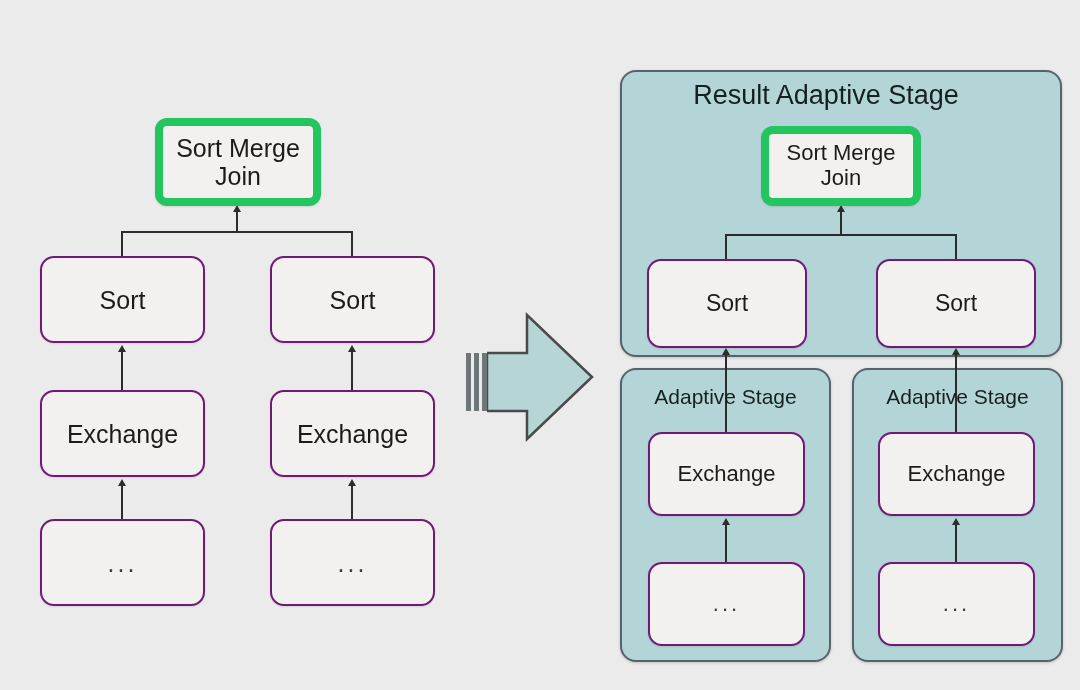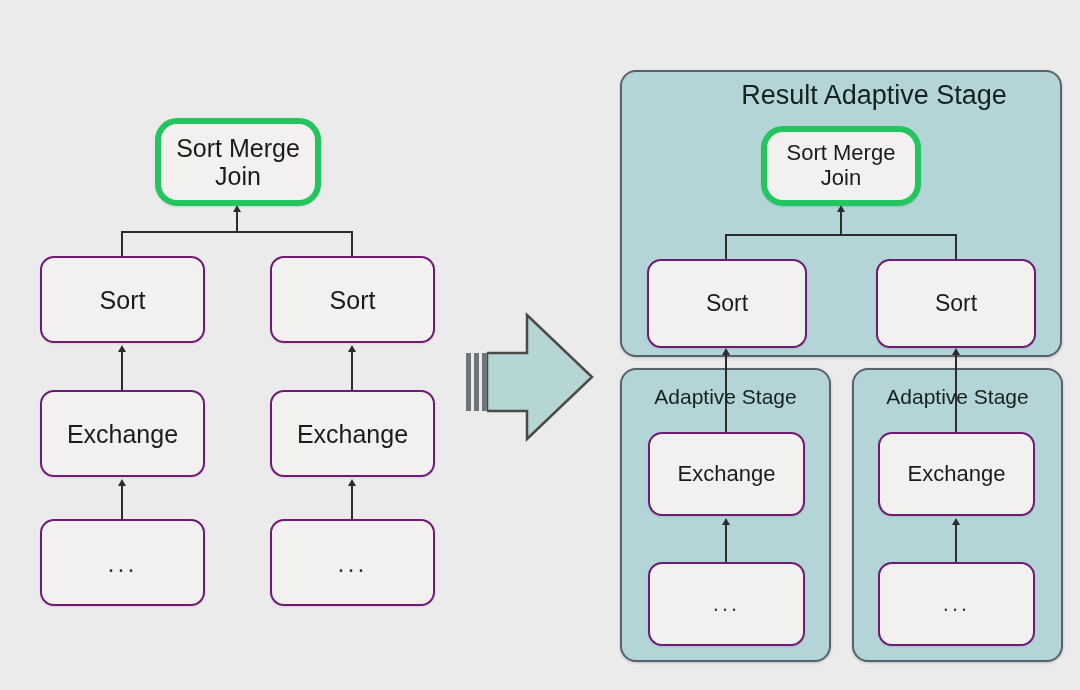--- a/index.html
+++ b/index.html
@@ -22,22 +22,22 @@
     display:flex;
     align-items:center;
     justify-content:center;
     text-align:center;
     color:#1b1b1b;
     line-height:1.12;
     box-shadow:0 1px 2px rgba(0,0,0,0.10);
     z-index:4;
   }
   .node.dark{
-    border:6px solid #22c55e;
-    border-radius:22px;
+    border:8px solid #22c55e;
+    border-radius:12px;
   }
   .node .lbl{display:block;}
 
   
   .stagebox{
     position:absolute;
     box-sizing:border-box;
     background:#b3d5d8;
     border:2px solid #57626a;
     border-radius:16px;
@@ -135,21 +135,21 @@
   </div>
 
   <div class="tailbar" style="left:466px;top:353px;width:5px;height:58px;"></div>
   <div class="tailbar" style="left:474px;top:353px;width:5px;height:58px;"></div>
   <div class="tailbar" style="left:482px;top:353px;width:5px;height:58px;"></div>
   <svg class="blockarrow" width="110" height="135" viewBox="0 0 110 135" style="left:487px;top:310px;">
     <polygon points="0,43 40,43 40,5 105,67 40,129 40,101 0,101" fill="#b6d6d6" stroke="#4a4a4a" stroke-width="2.5" stroke-linejoin="miter"></polygon>
   </svg>
 
   <div class="stagebox" style="left:620px;top:70px;width:442px;height:287px;"></div>
-  <div class="stage-title t-result-stage" style="left:620px;top:80px;width:412px;padding-left:48px;">Result Adaptive Stage</div>
+  <div class="stage-title t-result-stage" style="left:620px;top:80px;width:412px;">Result Adaptive Stage</div>
 
   <div class="node dark t-smj-r" style="left:761px;top:126px;width:160px;height:80px;">
     <div>
       <span class="lbl">Sort Merge</span>
       <span class="lbl">Join</span>
     </div>
   </div>
 
   <div class="conn vline" style="left:840px;top:212px;width:2px;height:23px;"></div>
   <div class="arrowhead" style="left:837px;top:205px;"></div>

